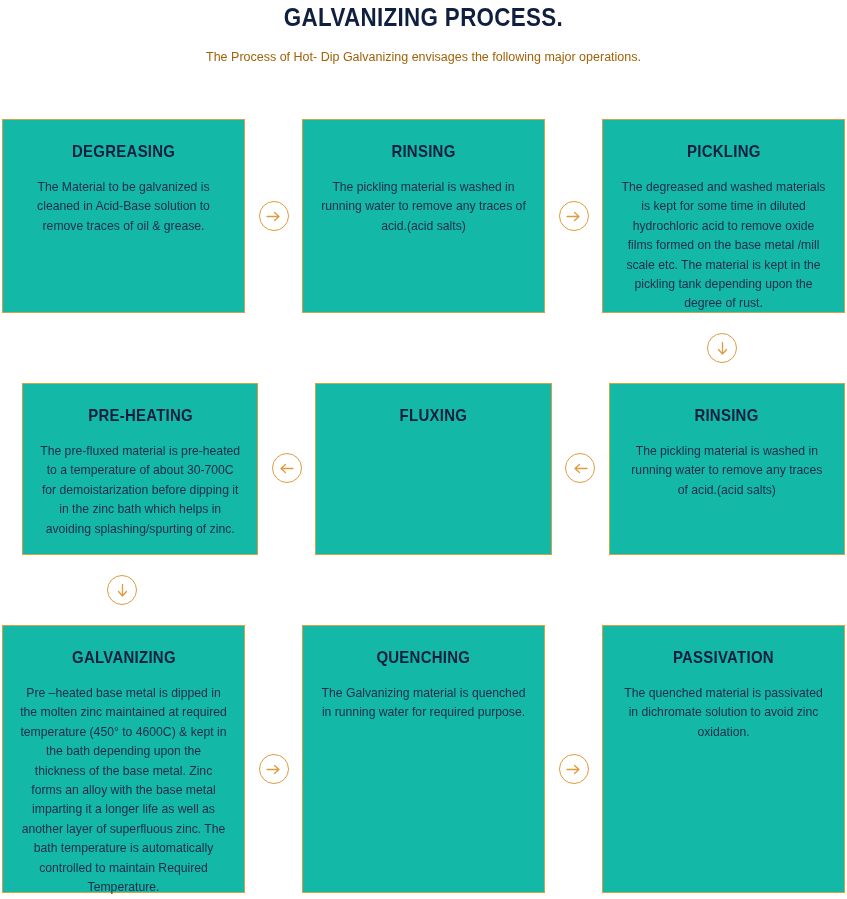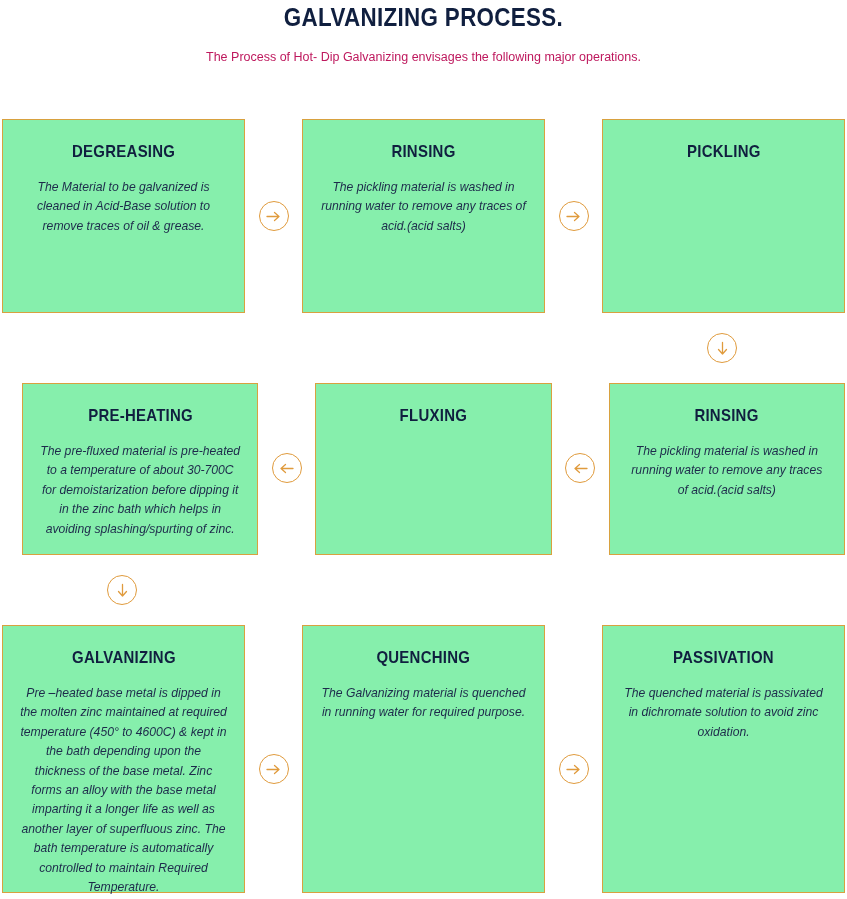--- a/index.html
+++ b/index.html
@@ -19,35 +19,35 @@
     font-size:26px;
     letter-spacing:.4px;
     color:#101f3f;
     text-transform:uppercase;
     transform:scaleX(.86);
     line-height:30px;
   }
   .subtitle{
     margin-top:17px;
     font-size:12.5px;
-    color:#be185d;
+    color:#a16207;
     line-height:16px;
   }
 
   
   .grid{
     position:absolute;
     left:2px; top:119px;
     width:843px;
   }
   .row{ position:relative; display:flex; }
 
   .card{
     border:1.4px solid #d8a13f;
-    background:#86efac;
+    background:#14b8a6;
     width:243px;
     padding:22px 16px 18px;
     text-align:center;
     display:flex;
     flex-direction:column;
     align-items:center;
   }
   .card-title{
     font-family:"Liberation Sans Narrow","Liberation Sans",sans-serif;
     font-weight:bold;
@@ -57,21 +57,20 @@
     letter-spacing:.3px;
     transform:scaleX(.88);
     margin-bottom:16px;
     white-space:nowrap;
   }
   .card-body{
     font-size:12.2px;
     line-height:19.4px;
     color:#1d2b4b;
     max-width:212px;
-    font-style:italic;
   }
 
   .gap{ width:57px; flex:0 0 57px; position:relative; }
 
   
   .arrow{
     width:30px; height:30px;
     border:1.3px solid #e09b3d;
     border-radius:50%;
     display:flex; align-items:center; justify-content:center;
@@ -117,20 +116,21 @@
       <div class="gap">
         <div class="arrow h" style="top:82px;">
           <svg width="17" height="17" viewBox="0 0 17 17">
             <path d="M2 8.5 H14 M9.5 4.5 L14 8.5 L9.5 12.5" fill="none" stroke="#e09b3d" stroke-width="1.3" stroke-linecap="round" stroke-linejoin="round"></path>
           </svg>
         </div>
       </div>
 
       <div class="card">
         <div class="card-title">PICKLING</div>
+        <div class="card-body">The degreased and washed materials is kept for some time in diluted hydrochloric acid to remove oxide films formed on the base metal /mill scale etc. The material is kept in the pickling tank depending upon the degree of rust.</div>
       </div>
     </div>
 
     <div class="vgap">
       <div class="arrow v" style="left:720px;">
         <svg width="17" height="17" viewBox="0 0 17 17">
           <path d="M8.5 2.5 V14 M4.5 9.5 L8.5 14 L12.5 9.5" fill="none" stroke="#e09b3d" stroke-width="1.3" stroke-linecap="round" stroke-linejoin="round"></path>
         </svg>
       </div>
     </div>

